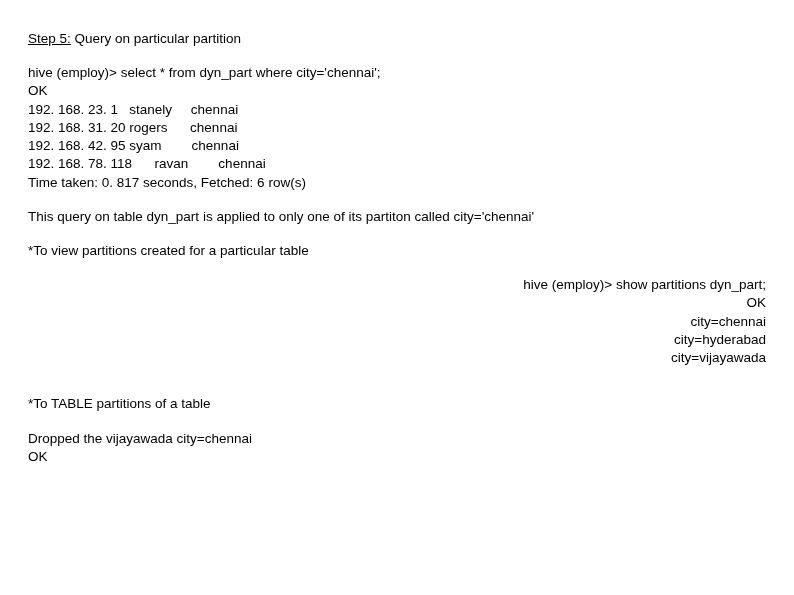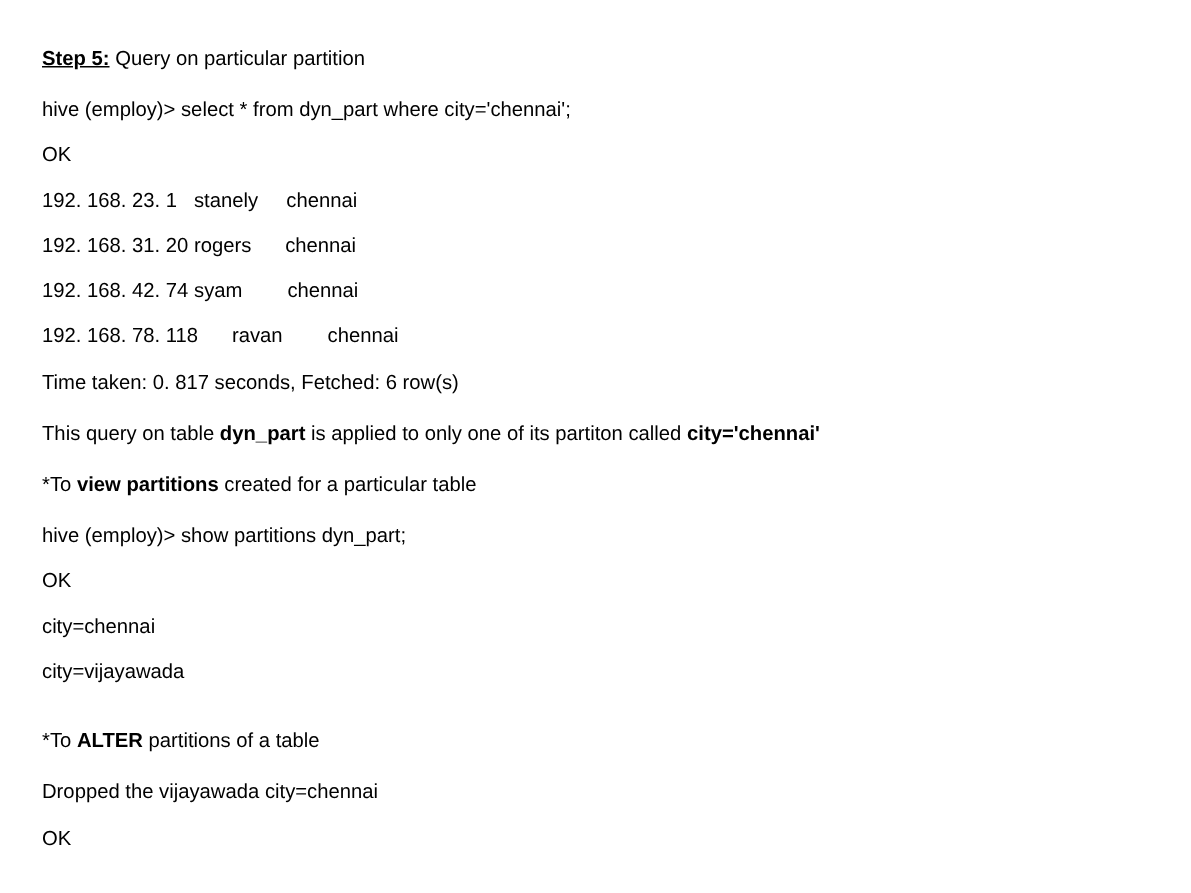--- a/index.html
+++ b/index.html
@@ -12,61 +12,61 @@
     width: 794px;
     height: 595px;
     box-sizing: border-box;
     line-height: 1.35;
   }
   .block {
     margin-bottom: 16px;
   }
   .line {
     white-space: pre;
-    margin-top: 12px;
   }
   .b {
-    font-weight: bold;
+    font-weight: normal;
   }
   .u {
     text-decoration: underline;
   }
 </style>
 </head>
 <body>
 
 <div class="block">
   <span class="b u">Step 5:</span><span> Query on particular partition</span>
 </div>
 
 <div class="block">
   <div class="line">hive (employ)&gt; select * from dyn_part where city='chennai';</div>
   <div class="line">OK</div>
   <div class="line">192. 168. 23. 1   stanely     chennai</div>
   <div class="line">192. 168. 31. 20 rogers      chennai</div>
-  <div class="line">192. 168. 42. 74 syam        chennai</div>
+  <div class="line">192. 168. 42. 95 syam        chennai</div>
   <div class="line">192. 168. 78. 118      ravan        chennai</div>
   <div class="line">Time taken: 0. 817 seconds, Fetched: 6 row(s)</div>
 </div>
 
 <div class="block">
   <span>This query on table </span><span class="b">dyn_part</span><span> is applied to only one of its partiton called </span><span class="b">city='chennai'</span>
 </div>
 
 <div class="block">
   <span>*To </span><span class="b">view partitions</span><span> created for a particular table</span>
 </div>
 
-<div class="block" style="margin-bottom:28px;">
+<div class="block" style="margin-bottom:28px;text-align:right;">
   <div class="line">hive (employ)&gt; show partitions dyn_part;</div>
   <div class="line">OK</div>
   <div class="line">city=chennai</div>
+  <div class="line">city=hyderabad</div>
   <div class="line">city=vijayawada</div>
 </div>
 
 <div class="block">
-  <span>*To </span><span class="b">ALTER</span><span> partitions of a table</span>
+  <span>*To </span><span class="b">TABLE</span><span> partitions of a table</span>
 </div>
 
 <div class="block">
   <div class="line">Dropped the vijayawada city=chennai</div>
   <div class="line">OK</div>
 </div>
 
 </body></html>

